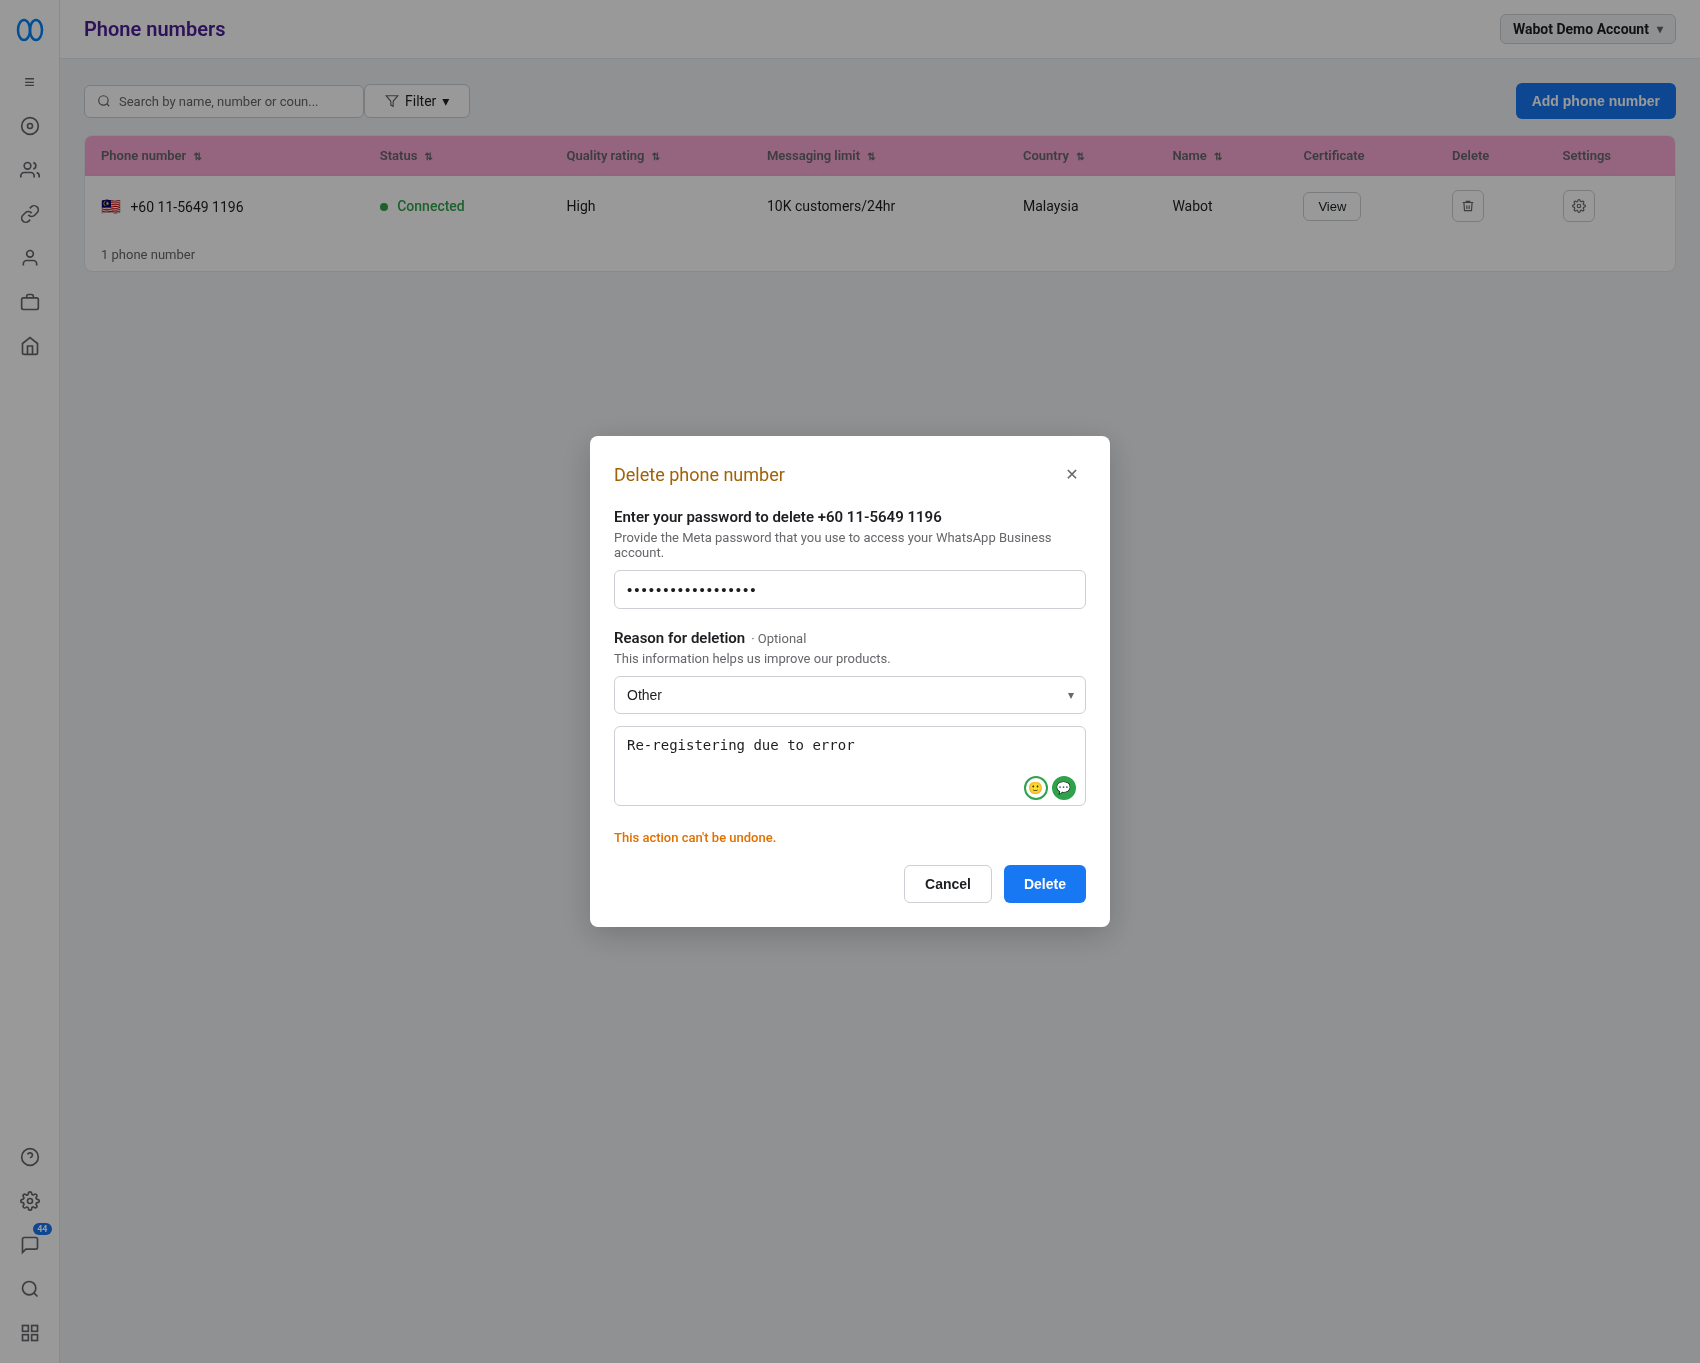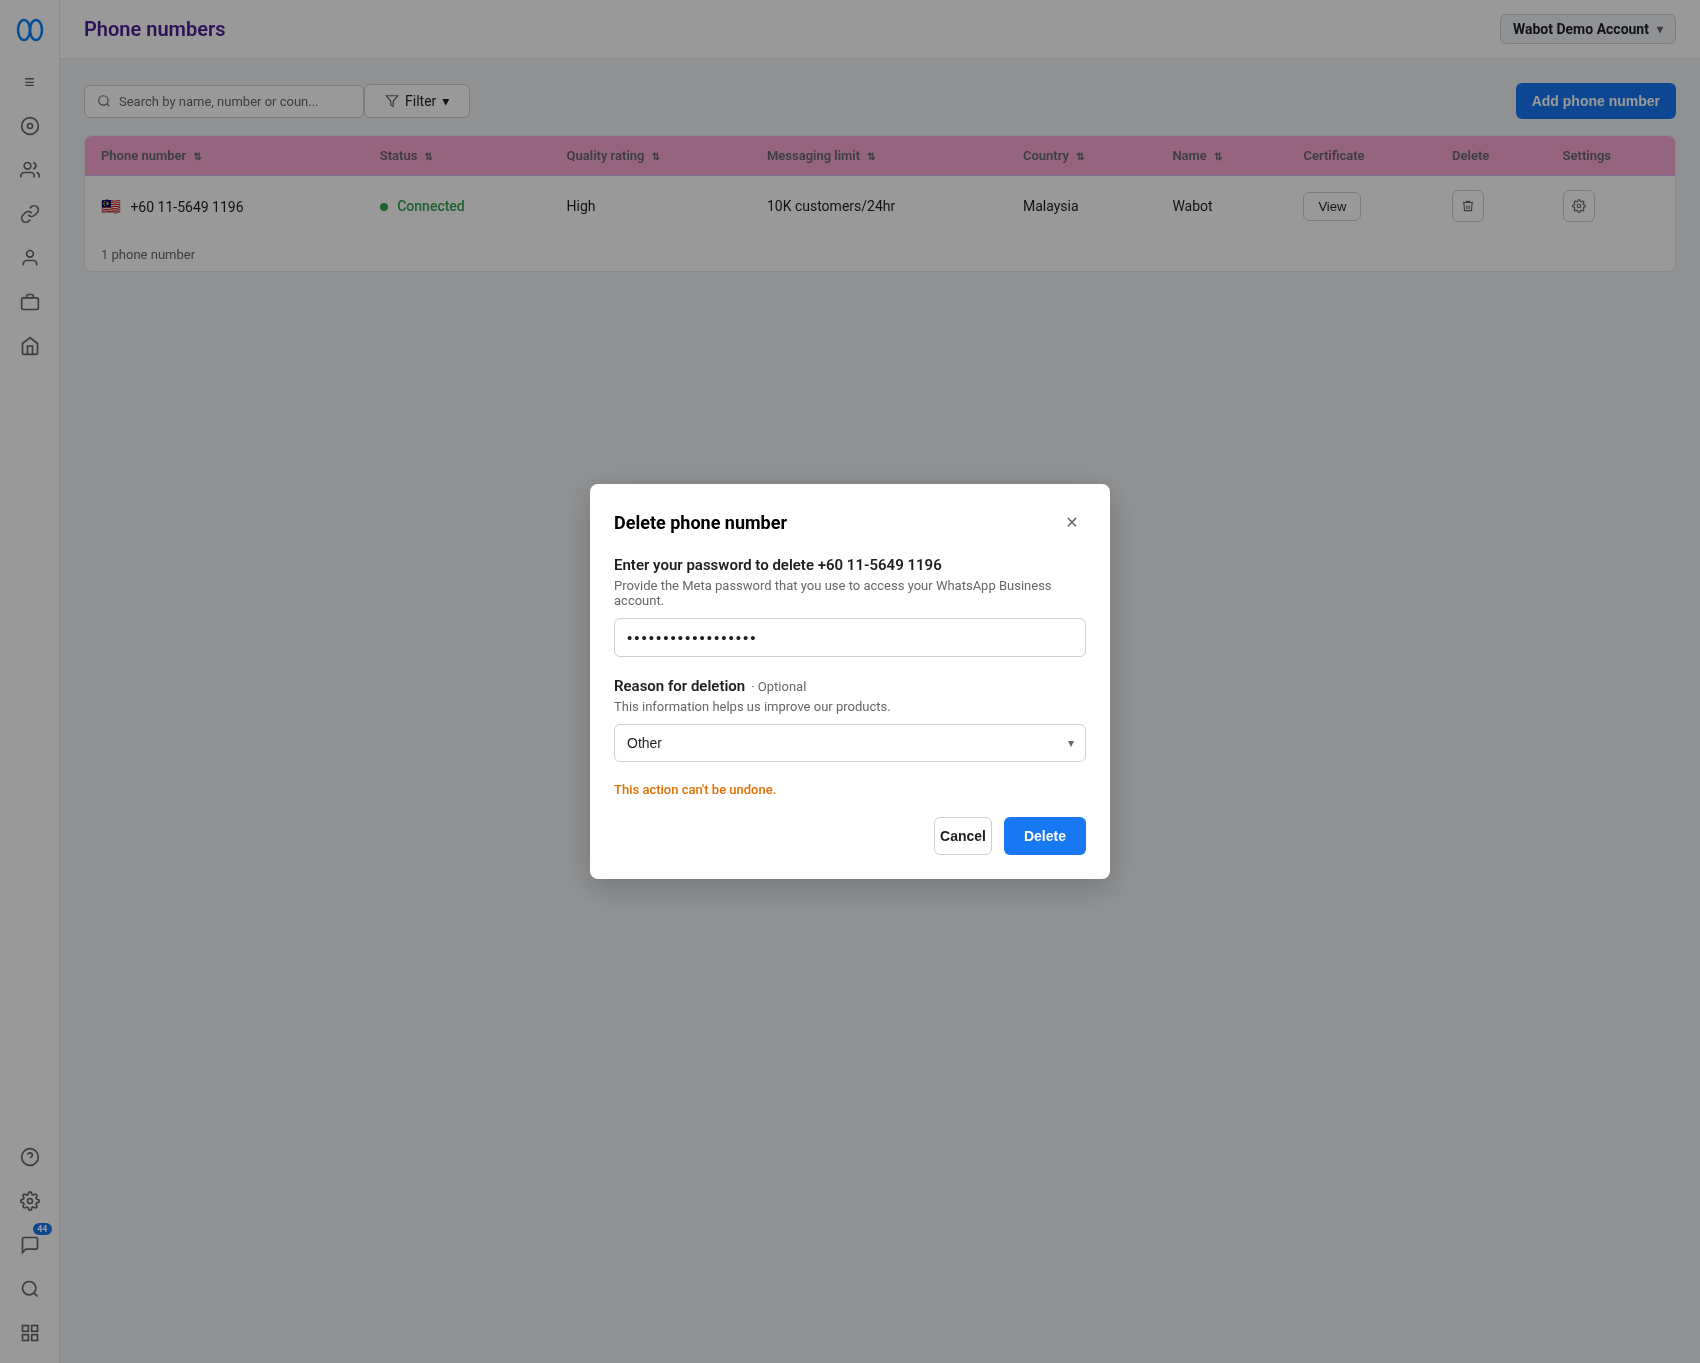--- a/index.html
+++ b/index.html
@@ -231,22 +231,22 @@
       position: relative;
     }
     .modal-header {
       display: flex;
       align-items: center;
       justify-content: space-between;
       margin-bottom: 20px;
     }
     .modal-title {
       font-size: 18px;
-      font-weight: 700;
-      color: #000000;
+      font-weight: 400;
+      color: #a16207;
     }
     .modal-close {
       width: 28px;
       height: 28px;
       display: flex;
       align-items: center;
       justify-content: center;
       border-radius: 50%;
       cursor: pointer;
       font-size: 16px;
@@ -366,21 +366,21 @@
     }
     .modal-footer {
       display: flex;
       justify-content: flex-end;
       gap: 12px;
     }
     .cancel-btn {
       background: #fff;
       border: 1px solid #ccd0d5;
       border-radius: 6px;
-      padding: 10px 5px;
+      padding: 10px 20px;
       font-size: 14px;
       font-weight: 600;
       cursor: pointer;
       color: #1c1e21;
     }
     .delete-btn {
       background: #1877f2;
       color: #fff;
       border: none;
       border-radius: 6px;
@@ -612,20 +612,27 @@
       <div class="reason-help">This information helps us improve our products.</div>
       <div class="reason-select-wrapper">
         <select class="reason-select">
           <option>Other</option>
           <option>Business closed</option>
           <option>Switching providers</option>
           <option>Testing</option>
         </select>
         <span class="select-chevron">▾</span>
       </div>
+      <div class="textarea-wrapper">
+        <textarea class="reason-textarea" style="">Re-registering due to error</textarea>
+        <div class="textarea-icons">
+          <div class="emoji-icon">🙂</div>
+          <div class="emoji-icon filled">💬</div>
+        </div>
+      </div>
     </div>
 
     <div class="warning-text">This action can't be undone.</div>
 
     <div class="modal-footer">
       <button class="cancel-btn">Cancel</button>
       <button class="delete-btn">Delete</button>
     </div>
   </div>
 </div>

